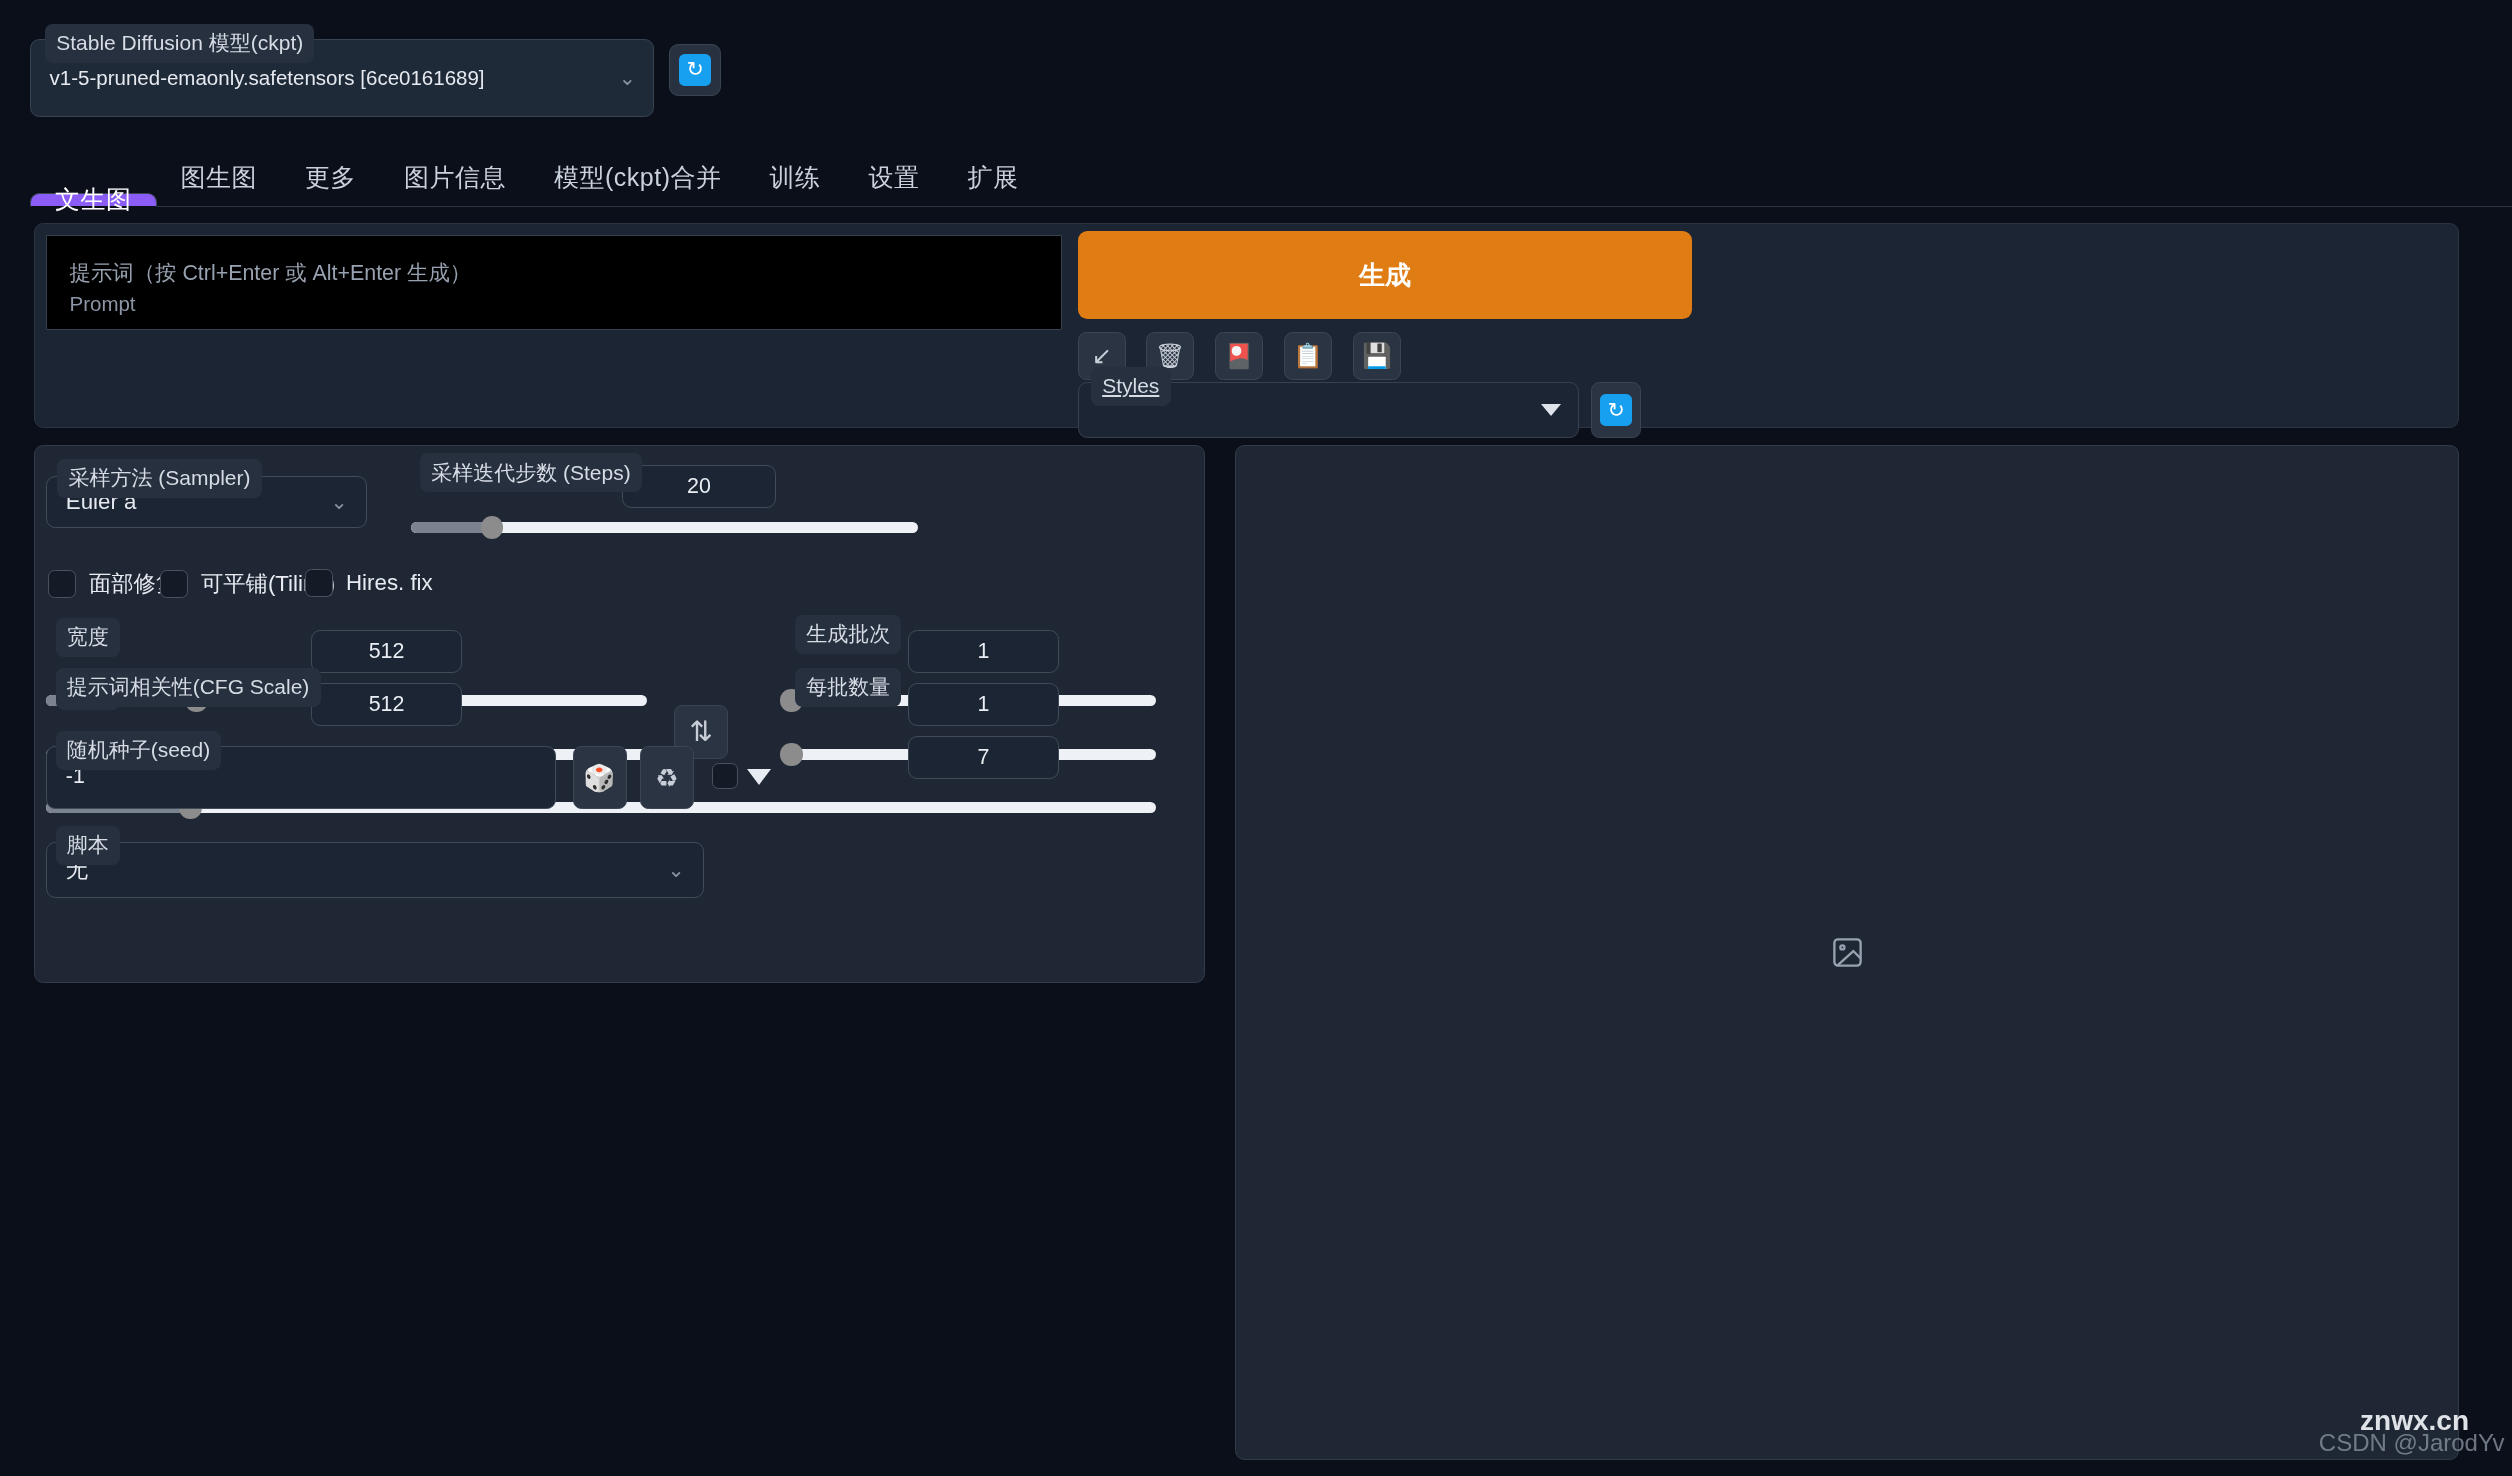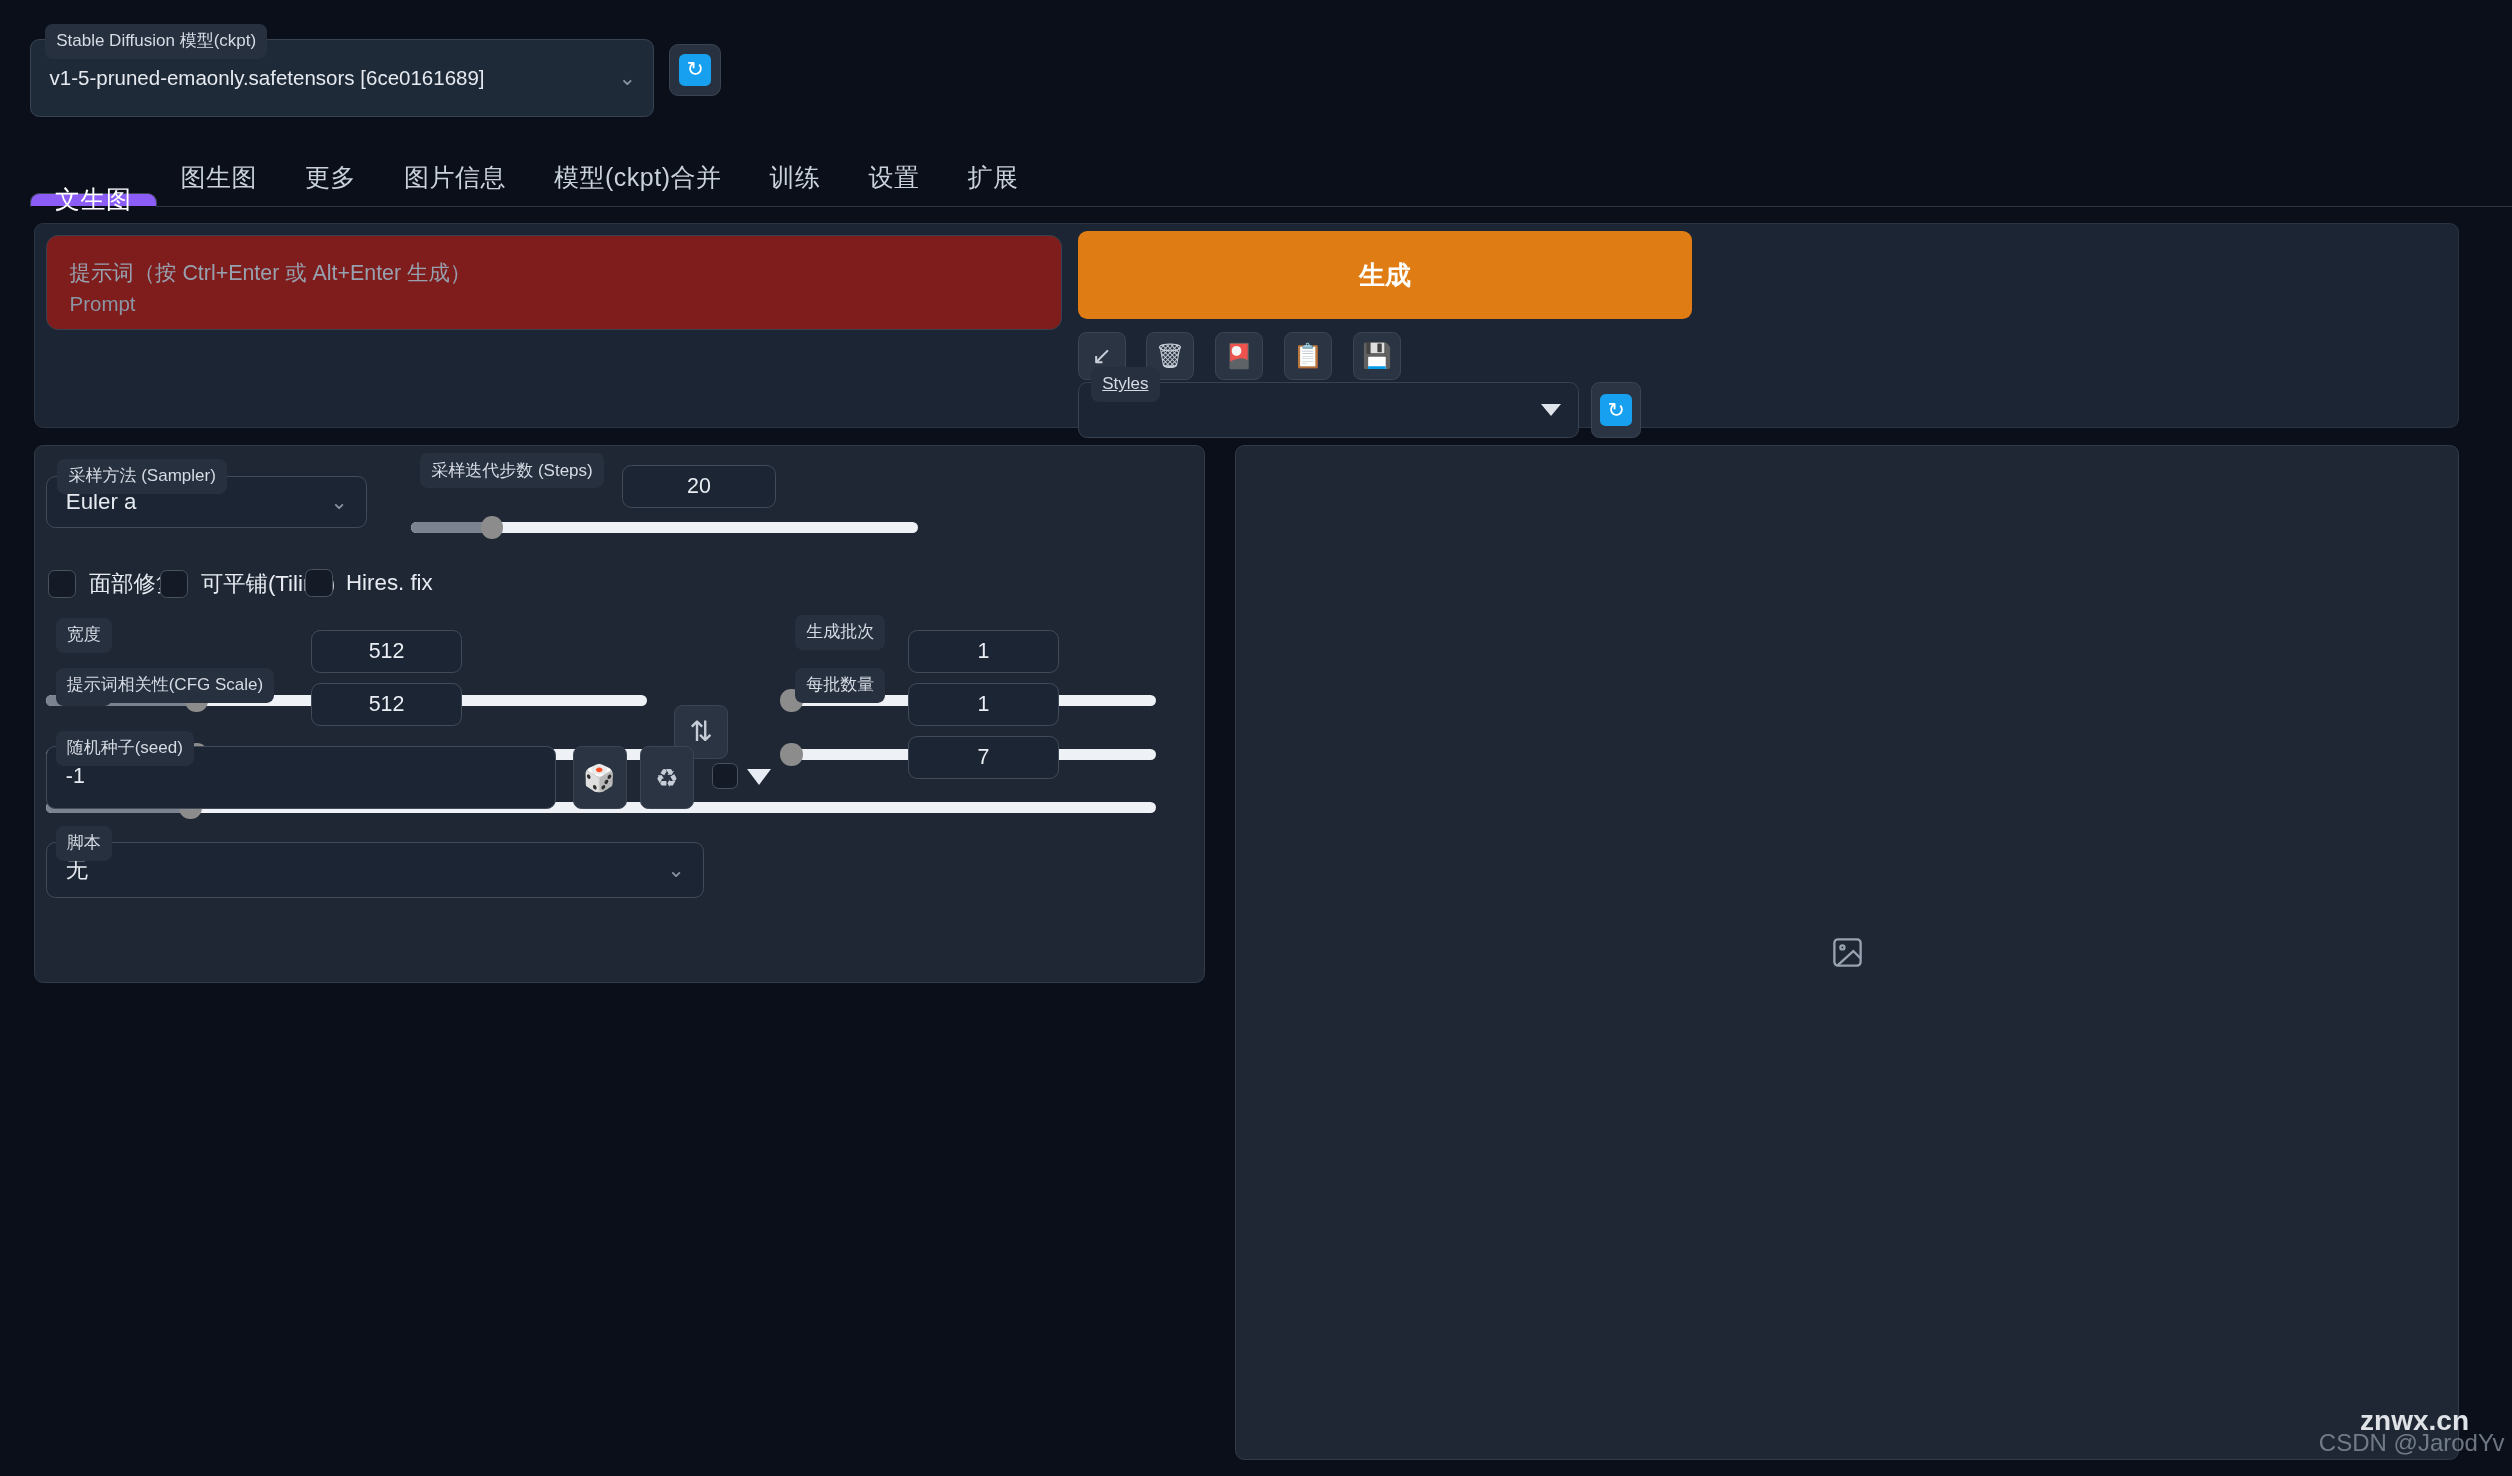--- a/index.html
+++ b/index.html
@@ -13,21 +13,21 @@
 
   
   .model-row {
     position: absolute; left: 30px; top: 39px;
     display: flex; align-items: flex-start; gap: 15px;
   }
   .field-wrap { position: relative; }
   .float-label {
     position: absolute; left: 15px; top: -15px;
     background: #26303f; color: #d6dbe4;
-    font-size: 17px; line-height: 1; padding: 8.4px 11.2px 9.3px;
+    font-size: 21px; line-height: 1; padding: 8.4px 11.2px 9.3px;
     border-radius: 7.4px; white-space: nowrap; z-index: 5;
   }
   .model-select {
     width: 624px; height: 78px;
     background: #1f2a38; border: 0.9px solid #384454; border-radius: 9.3px;
     display: flex; align-items: center; justify-content: space-between;
     padding: 0 17px 0 18.6px;
     color: #e6eaf0; font-size: 20.5px;
   }
   .chev { color: #8a93a3; font-size: 20.5px; line-height: 1; }
@@ -65,22 +65,22 @@
     position: absolute; left: 34px; top: 223px;
     width: 2443px; height: 1238px;
   }
 
   
   .prompt-block {
     position: absolute; left: 0; top: 0; width: 2425px; height: 205px;
     background: #1c2533; border: 0.9px solid #2b3443; border-radius: 9.3px;
   }
   .promptarea {
-    position: absolute; background: #7f1d1d;
-    border: 0.9px solid #37414f; border-radius: 12px;
+    position: absolute; background: #000000;
+    border: 0.9px solid #37414f; border-radius: 1px;
     padding: 20.5px 22.3px; color: #9aa4b2; line-height: 1.5;
   }
   .ph-cn { font-size: 21.4px; color: #97a1af; display: block; }
   .ph-en { font-size: 20.5px; color: #8b95a4; display: block; }
 
   .gen-btn {
     position: absolute; background: #e07c14; border: none; border-radius: 9.3px;
     color: #fff; font-size: 26px; font-weight: bold;
     display: flex; align-items: center; justify-content: center;
   }

